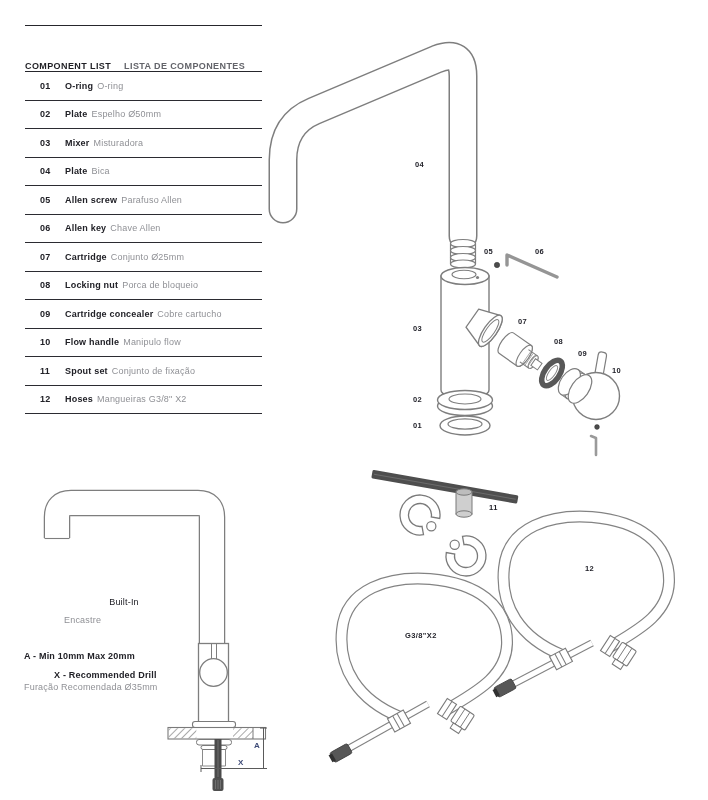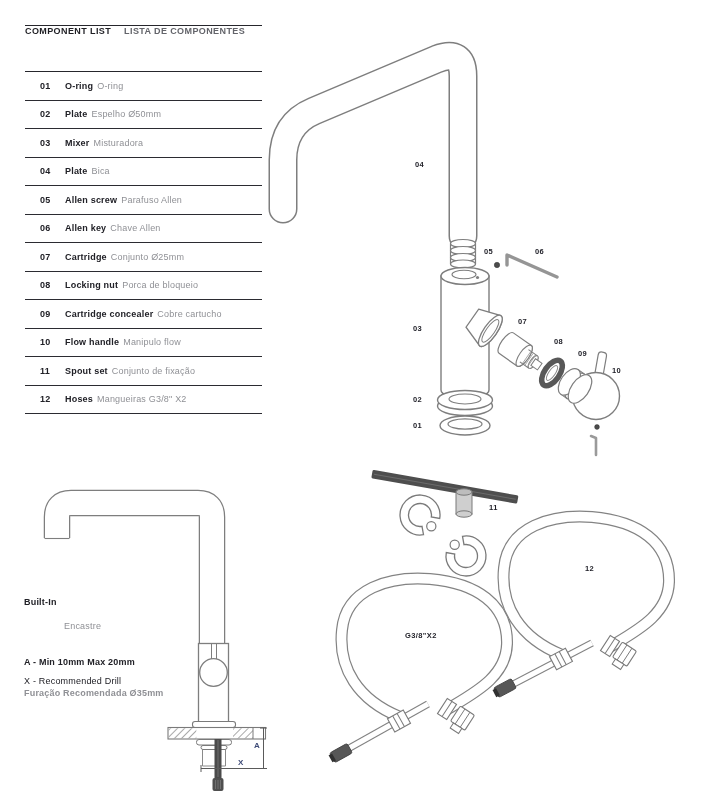--- a/index.html
+++ b/index.html
@@ -1,38 +1,38 @@
 <!DOCTYPE html>
 <html><head>
 <meta charset="utf-8">
 <style>
   html,body{margin:0;padding:0;background:#fff;}
   .page{position:relative;width:708px;height:800px;background:#ffffff;overflow:hidden;
         font-family:"Liberation Sans","DejaVu Sans",sans-serif;color:#212127;}
   
   .clist{position:absolute;left:25px;top:25px;width:237px;border-top:1.4px solid #26262c;}
-  .cl-header{height:45px;display:flex;align-items:flex-start;border-bottom:1.4px solid #26262c;
+  .cl-header{height:45px;display:flex;align-items:flex-end;border-bottom:1.4px solid #26262c;
              font-size:9px;font-weight:bold;letter-spacing:.4px;white-space:nowrap;}
   .cl-header .t-en{color:#1f1f24;}
   .cl-header .t-pt{color:#63646a;margin-left:13px;}
   .cl-row{height:27.5px;display:flex;align-items:center;border-bottom:1.2px solid #2b2b31;
           font-size:9px;letter-spacing:.2px;white-space:nowrap;}
   .cl-num{width:25px;margin-left:15px;font-weight:bold;color:#212127;}
   .cl-name{font-weight:bold;color:#212127;}
   .cl-pt{color:#8f9095;margin-left:4px;}
   
   .co{position:absolute;font-size:7.5px;font-weight:bold;color:#22222a;letter-spacing:.4px;white-space:nowrap;}
   .dim{position:absolute;font-size:8px;font-weight:bold;color:#3f4c78;}
   
   .bi-text{position:absolute;left:24px;top:597px;width:200px;font-size:9px;letter-spacing:.2px;}
-  .bi-title{font-weight:bold;color:#212127;}
-  .bi-sub{color:#8f9095;margin-top:14px;padding-left:40px;}
+  .bi-title{font-weight:normal;color:#212127;text-align:center;}
+  .bi-sub{color:#8f9095;margin-top:8px;padding-left:40px;}
   .bi-a{font-weight:bold;color:#212127;margin-top:26px;}
-  .bi-x{font-weight:normal;color:#212127;margin-top:9px;}
-  .bi-xpt{color:#8f9095;margin-top:2px;font-weight:bold;}
+  .bi-x{font-weight:bold;color:#212127;margin-top:9px;margin-left:30px;}
+  .bi-xpt{color:#8f9095;margin-top:2px;}
   svg.art{position:absolute;left:0;top:0;}
 </style>
 </head>
 <body>
 
 <div class="page">
 
   <section class="clist">
     <div class="cl-header">
       <span class="t-en">COMPONENT LIST</span>

